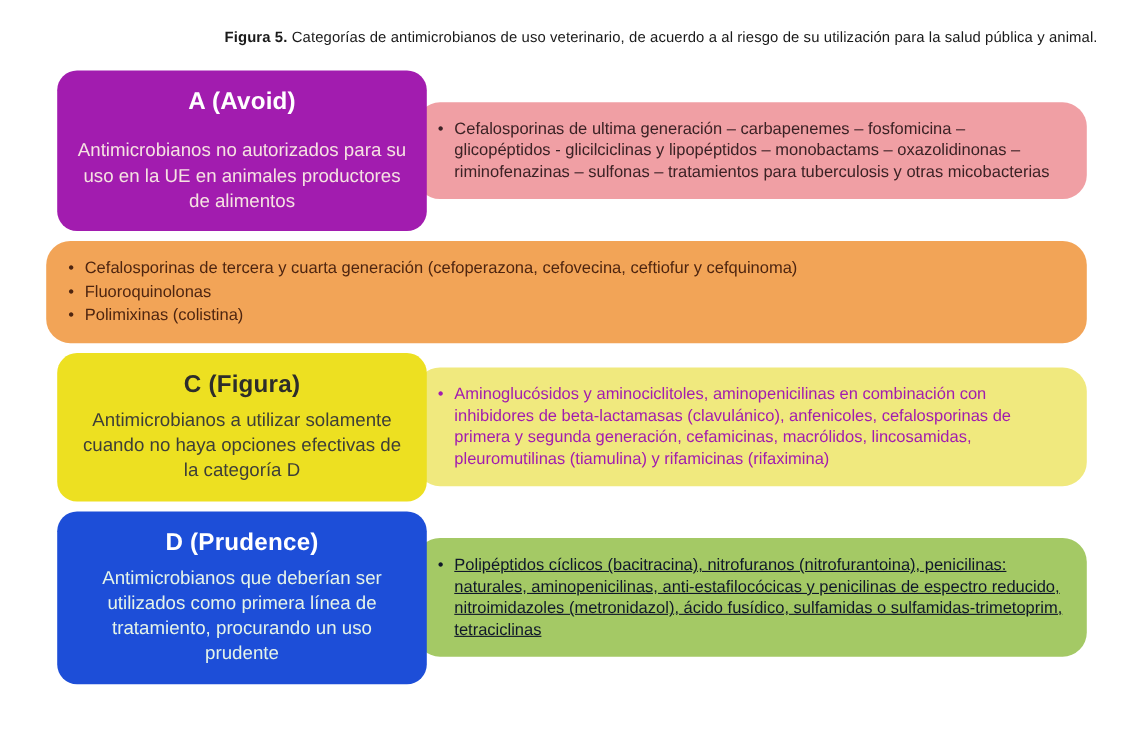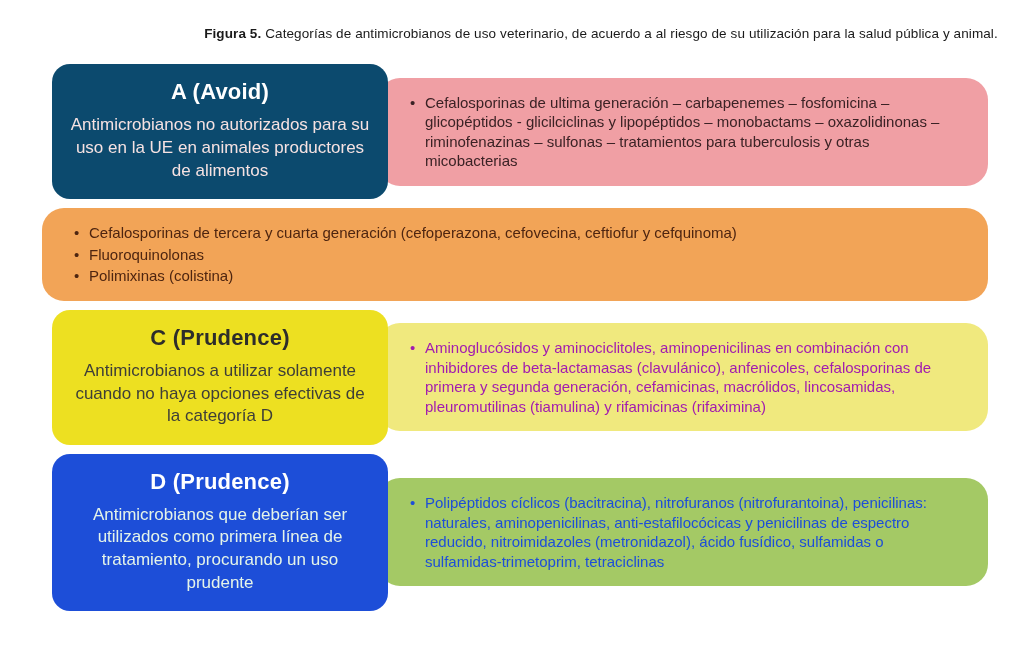--- a/index.html
+++ b/index.html
@@ -65,21 +65,21 @@
   ul.items {
     margin: 0;
     padding: 0;
     list-style: none;
   }
   ul.items li {
     position: relative;
     padding-left: 17px;
     font-size: 15px;
     line-height: 1.3;
-    margin: 2px 12px;
+    margin: 2px 0;
   }
   ul.items li::before {
     content: "\2022";
     position: absolute;
     left: 2px;
     top: 0;
     font-size: 15px;
   }
 </style>
 </head>
@@ -87,21 +87,21 @@
 
 <div class="page">
 
   <div class="caption">
     <b>Figura 5.</b><span> Categorías de antimicrobianos de uso veterinario, de acuerdo a al riesgo de su utilización para la salud pública y animal.</span>
   </div>
 
   <div class="rows">
 
     <div class="row">
-      <div class="left-box" style="background-color: #0c4a6e; color: rgb(246, 226, 226);">
+      <div class="left-box" style="background-color: #a21caf; color: rgb(246, 226, 226); gap: 12px;">
         <div class="cat-title" style="color: rgb(255, 255, 255);">A (Avoid)</div>
         <div class="cat-desc">Antimicrobianos no autorizados para su uso en la UE en animales productores de alimentos</div>
       </div>
       <div class="right-box" style="background-color: rgb(240, 159, 164); color: rgb(59, 34, 37);">
         <ul class="items">
           <li>Cefalosporinas de ultima generación – carbapenemes – fosfomicina – glicopéptidos - glicilciclinas y lipopéptidos – monobactams – oxazolidinonas – riminofenazinas – sulfonas – tratamientos para tuberculosis y otras micobacterias</li>
         </ul>
       </div>
     </div>
 
@@ -110,36 +110,36 @@
         <ul class="items">
           <li>Cefalosporinas de tercera y cuarta generación (cefoperazona, cefovecina, ceftiofur y cefquinoma)</li>
           <li>Fluoroquinolonas</li>
           <li>Polimixinas (colistina)</li>
         </ul>
       </div>
     </div>
 
     <div class="row">
       <div class="left-box" style="background-color: rgb(237, 224, 33); color: rgb(62, 62, 56);">
-        <div class="cat-title" style="color: rgb(45, 45, 43);">C (Prudence)</div>
+        <div class="cat-title" style="color: rgb(45, 45, 43);">C (Figura)</div>
         <div class="cat-desc">Antimicrobianos a utilizar solamente cuando no haya opciones efectivas de la categoría D</div>
       </div>
       <div class="right-box" style="background-color: rgb(240, 233, 126); color: #a21caf;">
         <ul class="items">
           <li>Aminoglucósidos y aminociclitoles, aminopenicilinas en combinación con inhibidores de beta-lactamasas (clavulánico), anfenicoles, cefalosporinas de primera y segunda generación, cefamicinas, macrólidos, lincosamidas, pleuromutilinas (tiamulina) y rifamicinas (rifaximina)</li>
         </ul>
       </div>
     </div>
 
     <div class="row">
       <div class="left-box" style="background-color: #1d4ed8; color: rgb(229, 244, 232);">
         <div class="cat-title" style="color: rgb(255, 255, 255);">D (Prudence)</div>
         <div class="cat-desc">Antimicrobianos que deberían ser utilizados como primera línea de tratamiento, procurando un uso prudente</div>
       </div>
-      <div class="right-box" style="background-color: rgb(164, 201, 101); color: #1d4ed8;">
+      <div class="right-box" style="background-color: rgb(164, 201, 101); color: #0f172a; text-decoration: underline;">
         <ul class="items">
           <li>Polipéptidos cíclicos (bacitracina), nitrofuranos (nitrofurantoina), penicilinas: naturales, aminopenicilinas, anti-estafilocócicas y penicilinas de espectro reducido, nitroimidazoles (metronidazol), ácido fusídico, sulfamidas o sulfamidas-trimetoprim, tetraciclinas</li>
         </ul>
       </div>
     </div>
 
   </div>
 </div>
 
 </body></html>

